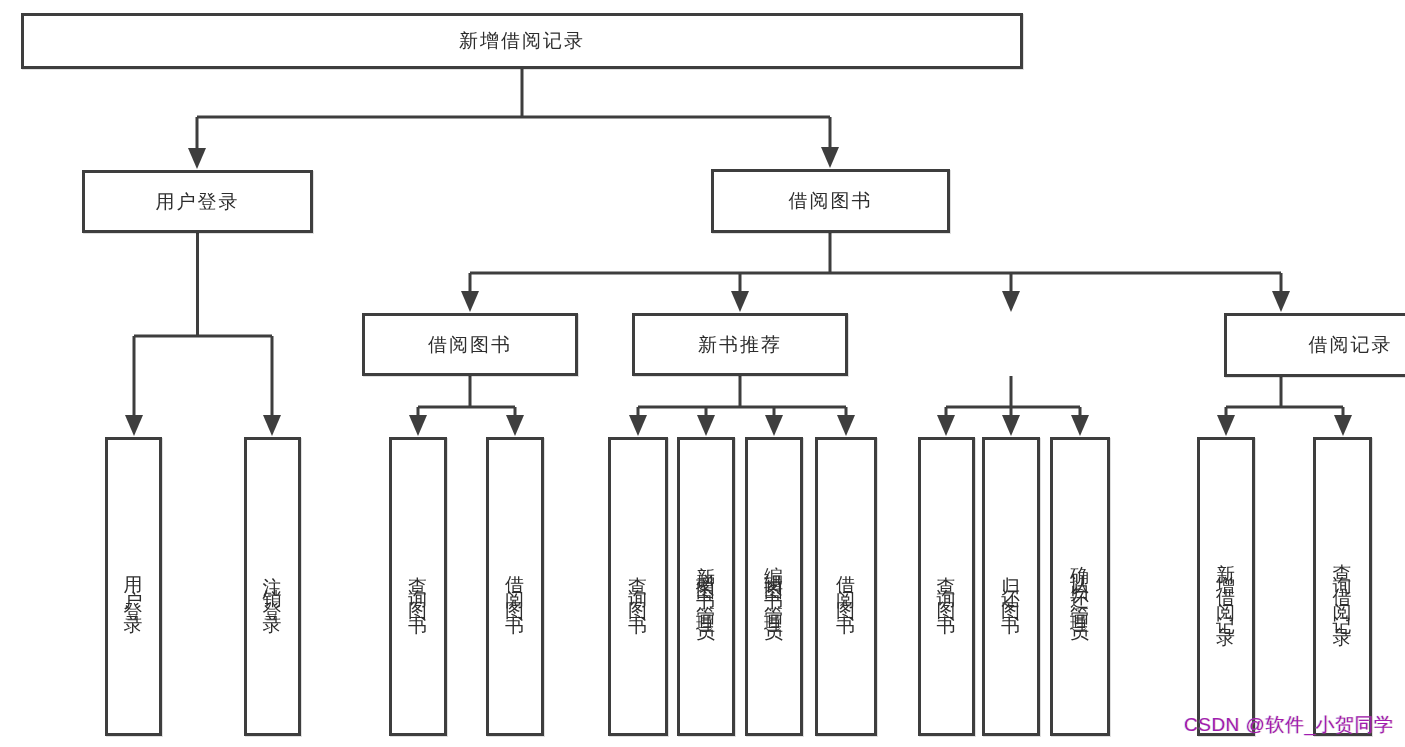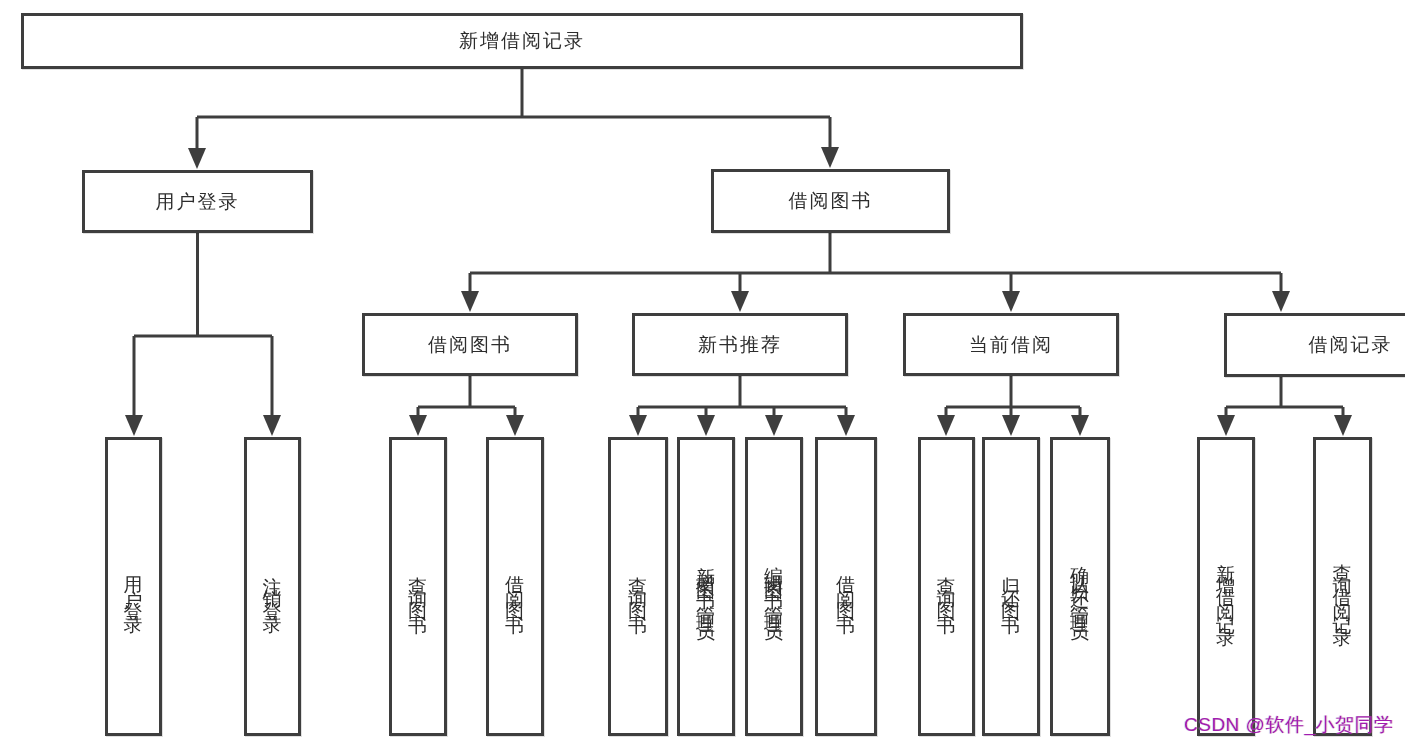--- a/index.html
+++ b/index.html
@@ -101,23 +101,20 @@
   <div class="box" style="left:711px;top:169px;width:239px;height:64px;">
     <span class="hlabel">借阅图书</span>
   </div>
 
   <div class="box" style="left:362px;top:313px;width:216px;height:63px;">
     <span class="hlabel">借阅图书</span>
   </div>
   <div class="box" style="left:632px;top:313px;width:216px;height:63px;">
     <span class="hlabel">新书推荐</span>
   </div>
-  <div class="box" style="left:903px;top:313px;width:216px;height:63px;">
-    <span class="hlabel">当前借阅</span>
-  </div>
   <div class="box" style="left:1224px;top:313px;width:219px;height:64px;padding-left:34px;">
     <span class="hlabel">借阅记录</span>
   </div>
 
   <div class="box" style="left:105px;top:437px;width:57px;height:299px;">
     <span class="vlabel">用户登录</span>
   </div>
   <div class="box" style="left:244px;top:437px;width:57px;height:299px;">
     <span class="vlabel">注销登录</span>
   </div>

